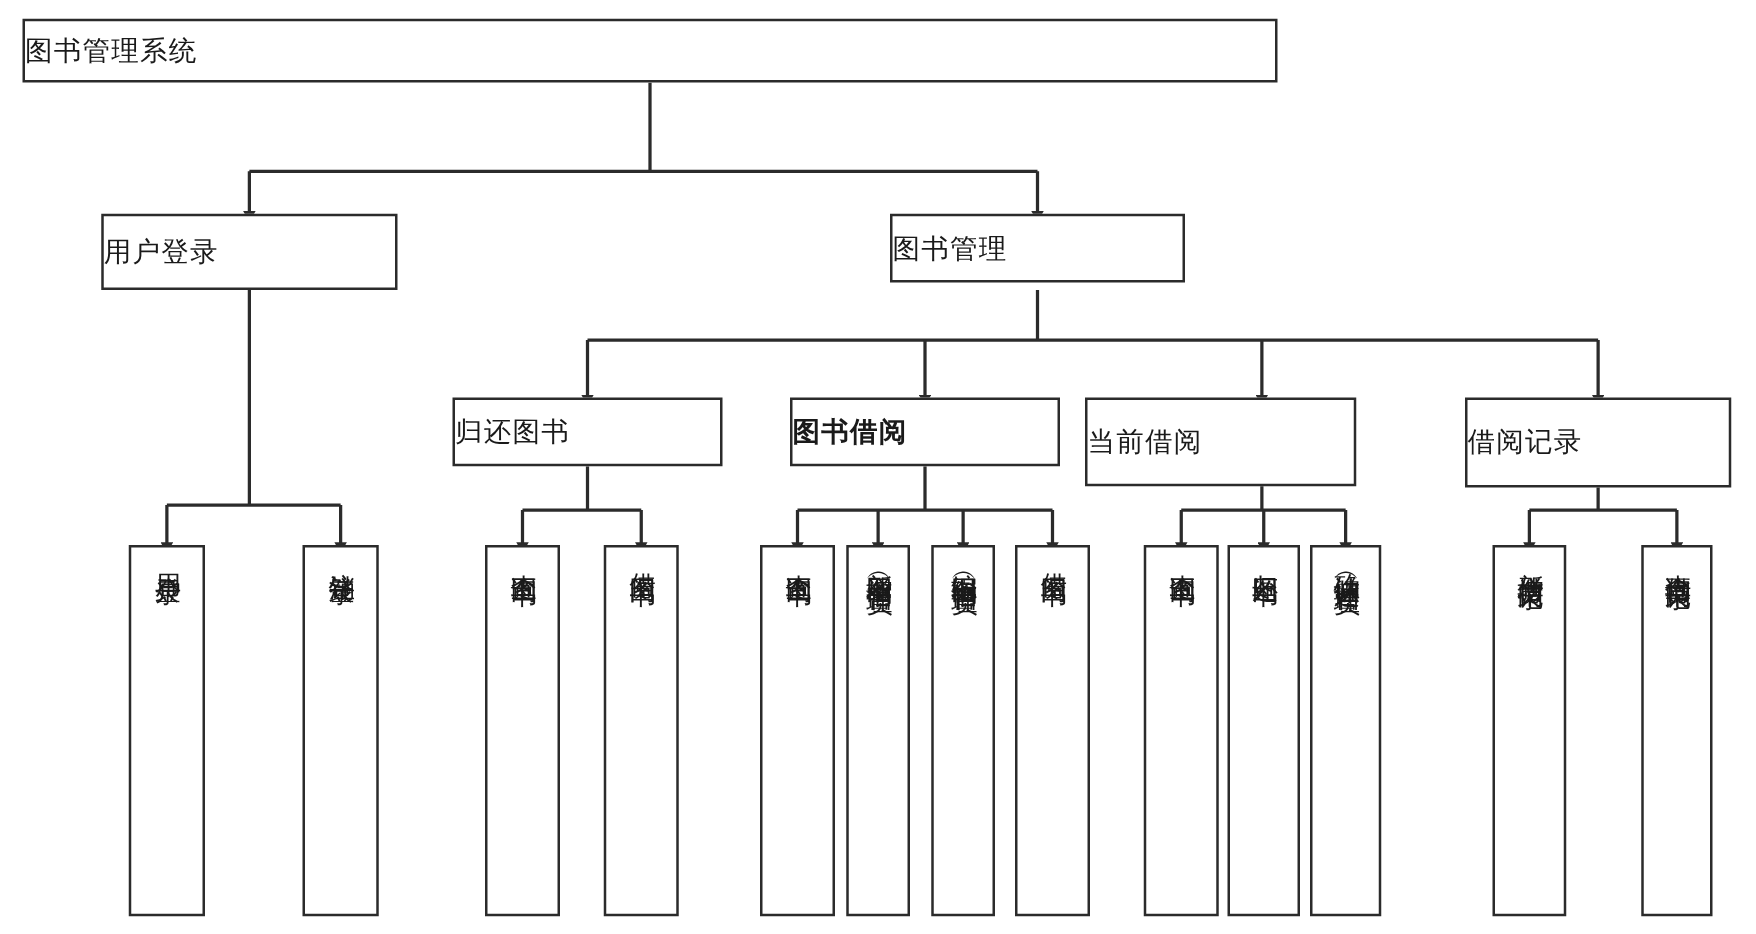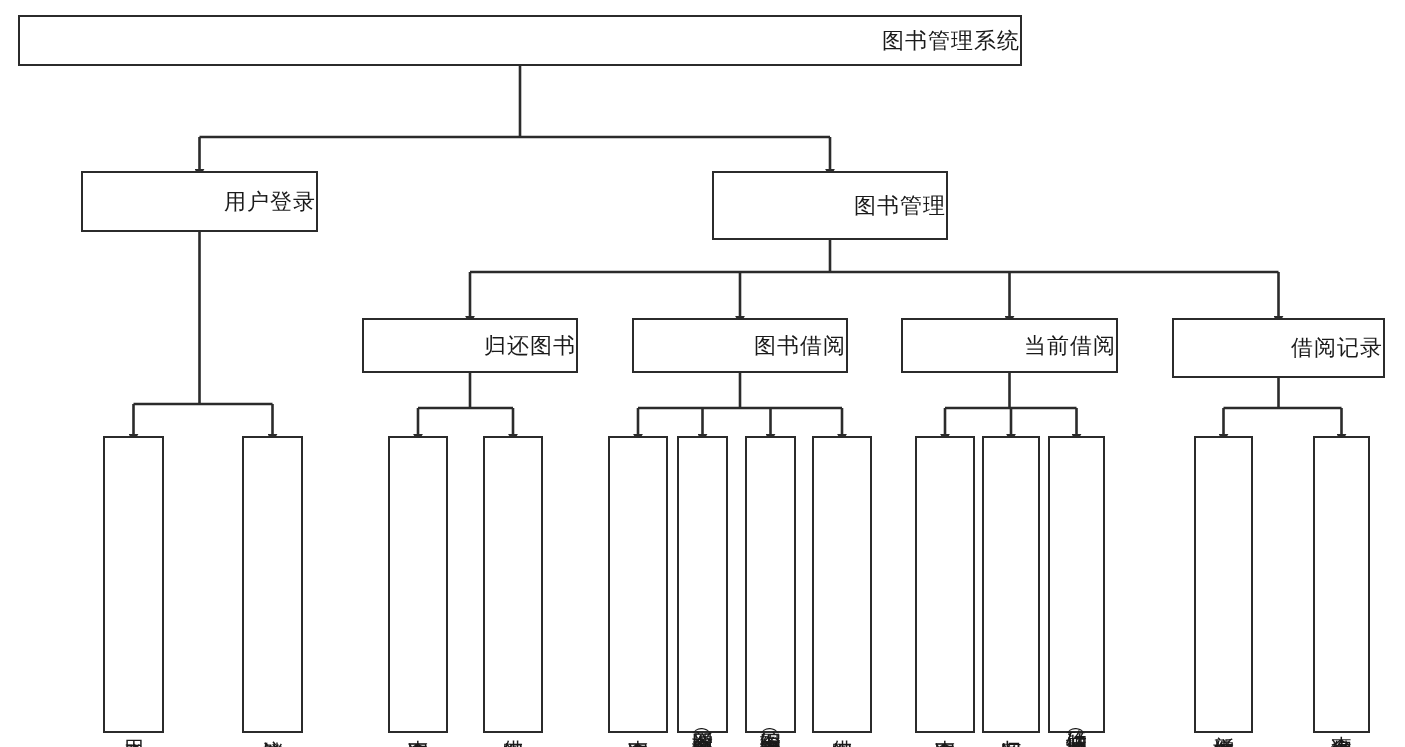--- a/index.html
+++ b/index.html
@@ -24,21 +24,21 @@
     width: 1405px;
     height: 747px;
   }
   .node {
     position: absolute;
     box-sizing: border-box;
     background: #ffffff;
     border: 2.5px solid #2b2b2b;
     display: flex;
     align-items: center;
-    justify-content: flex-end;
+    justify-content: flex-start;
     color: #1a1a1a;
   }
   .node.horiz {
     font-size: 22px;
     letter-spacing: 1px;
   }
   .node.vert {
     writing-mode: vertical-rl;
     text-orientation: upright;
     font-size: 21px;
@@ -107,33 +107,33 @@
         <line x1="1341.5" y1="408" x2="1341.5" y2="435" marker-end="url(#arrowhead)"></line>
       </g>
   </svg>
   <div id="nodes">
       <div class="node horiz" style="left: 18px; top: 15px; width: 1004px; height: 51px;">
         <span class="label">图书管理系统</span>
       </div>
       <div class="node horiz" style="left: 81px; top: 171px; width: 237px; height: 61px;">
         <span class="label">用户登录</span>
       </div>
-      <div class="node horiz" style="left: 712px; top: 171px; width: 236px; height: 69px;">
+      <div class="node horiz" style="left: 712px; top: 171px; width: 236px; height: 55px;">
         <span class="label">图书管理</span>
       </div>
       <div class="node horiz" style="left: 362px; top: 318px; width: 216px; height: 55px;">
         <span class="label">归还图书</span>
       </div>
-      <div class="node horiz" style="left: 632px; top: 318px; width: 216px; height: 55px;">
+      <div class="node horiz" style="left: 632px; top: 318px; width: 216px; height: 55px; font-weight: bold;">
         <span class="label">图书借阅</span>
       </div>
-      <div class="node horiz" style="left: 901px; top: 318px; width: 217px; height: 55px; padding-left: 14px;">
+      <div class="node horiz" style="left: 868px; top: 318px; width: 217px; height: 71px;">
         <span class="label">当前借阅</span>
       </div>
-      <div class="node horiz" style="left: 1172px; top: 318px; width: 213px; height: 60px; padding-left: 33px;">
+      <div class="node horiz" style="left: 1172px; top: 318px; width: 213px; height: 72px;">
         <span class="label">借阅记录</span>
       </div>
       <div class="node vert" style="left: 103px; top: 436px; width: 61px; height: 297px;">
         <span class="label">用户登录</span>
       </div>
       <div class="node vert" style="left: 242px; top: 436px; width: 61px; height: 297px;">
         <span class="label">注销登录</span>
       </div>
       <div class="node vert" style="left: 388px; top: 436px; width: 60px; height: 297px;">
         <span class="label">查询图书</span>

